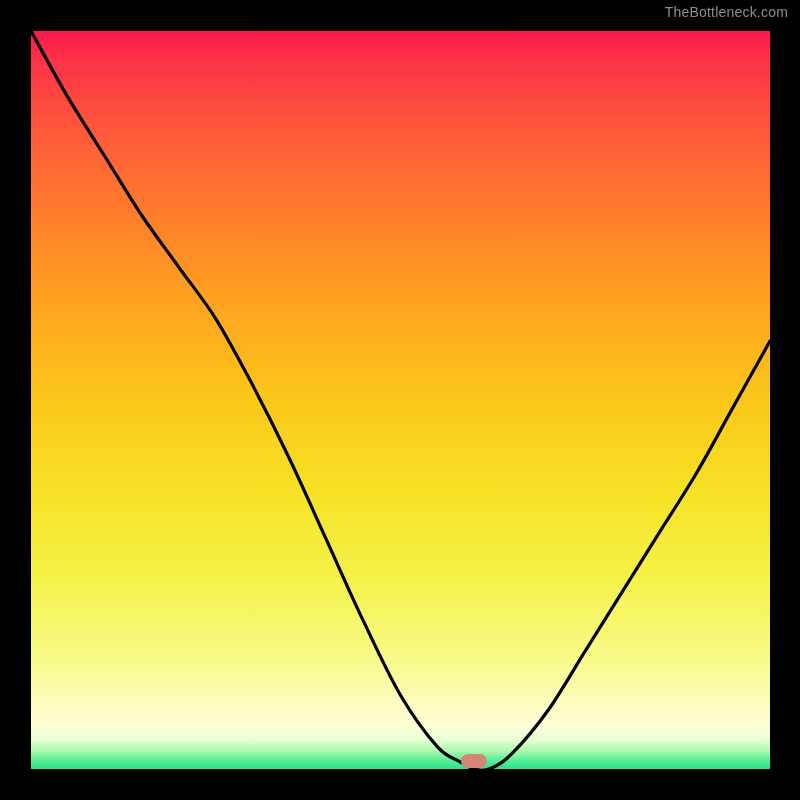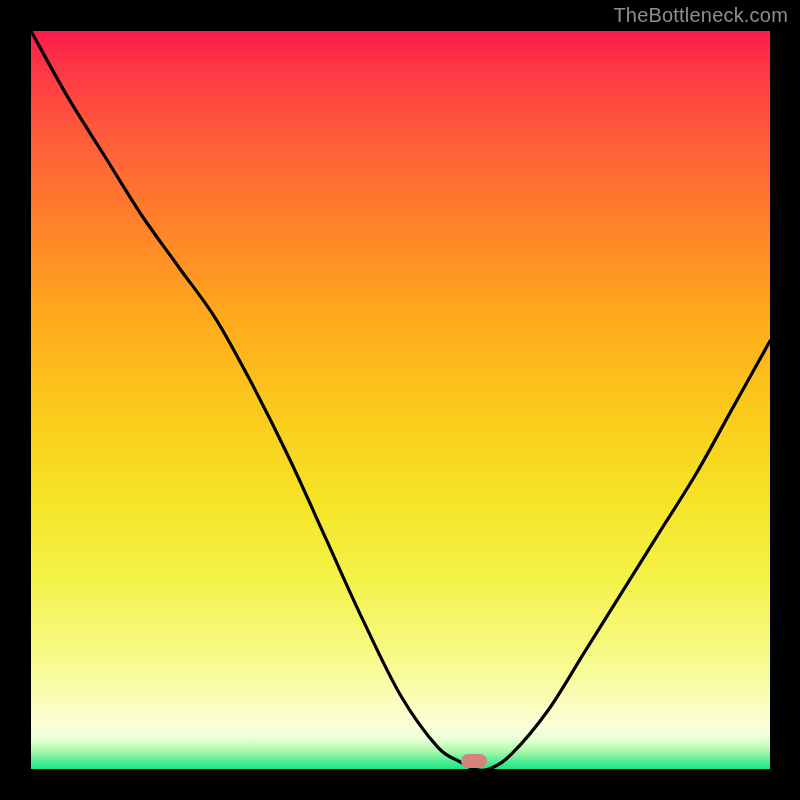--- a/index.html
+++ b/index.html
@@ -15,21 +15,21 @@
     width: 800px;
     height: 800px;
     background: #000;
     position: relative;
   }
   .watermark {
     position: absolute;
     top: 4px;
     right: 12px;
     color: #8e8e8e;
-    font-size: 20px;
+    font-size: 14px;
     letter-spacing: 0.2px;
     z-index: 3;
     user-select: none;
   }
   .plot-area {
     position: absolute;
     left: 31px;
     top: 31px;
     width: 739px;   
     height: 738px;  

